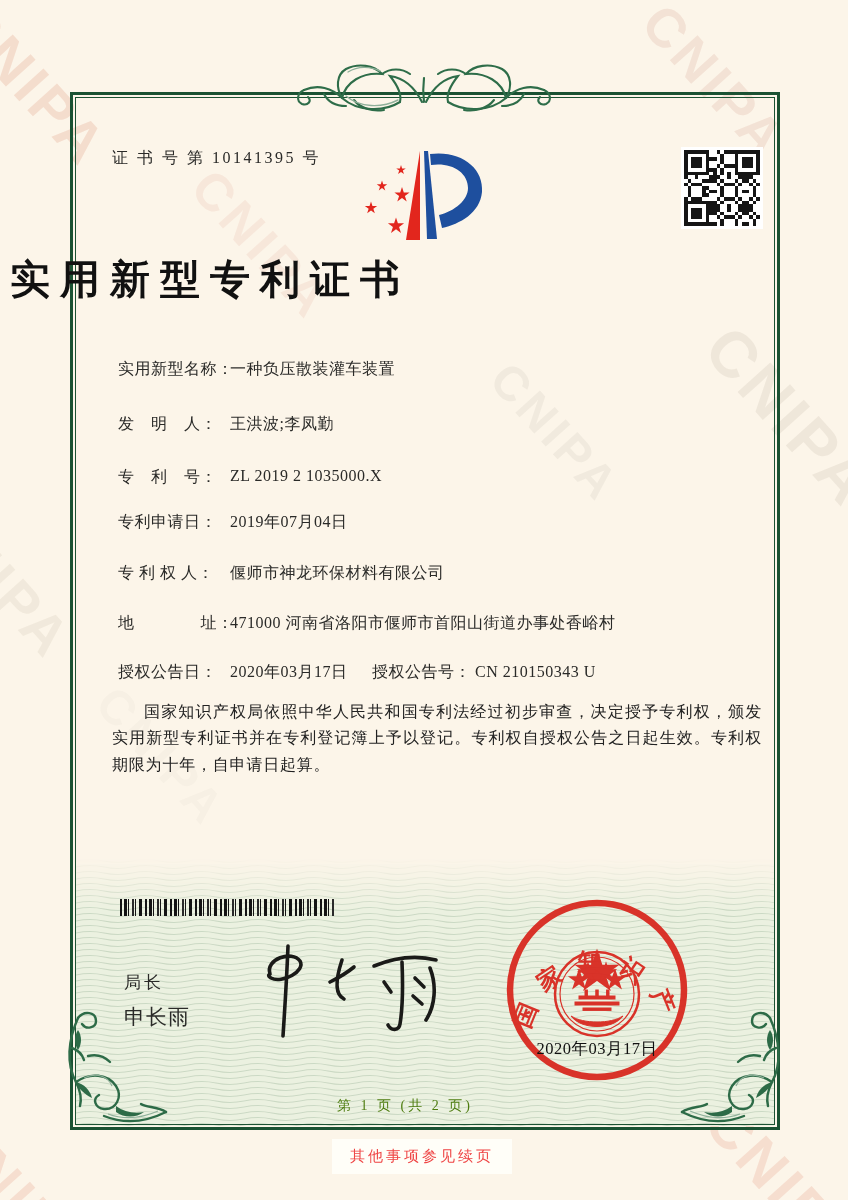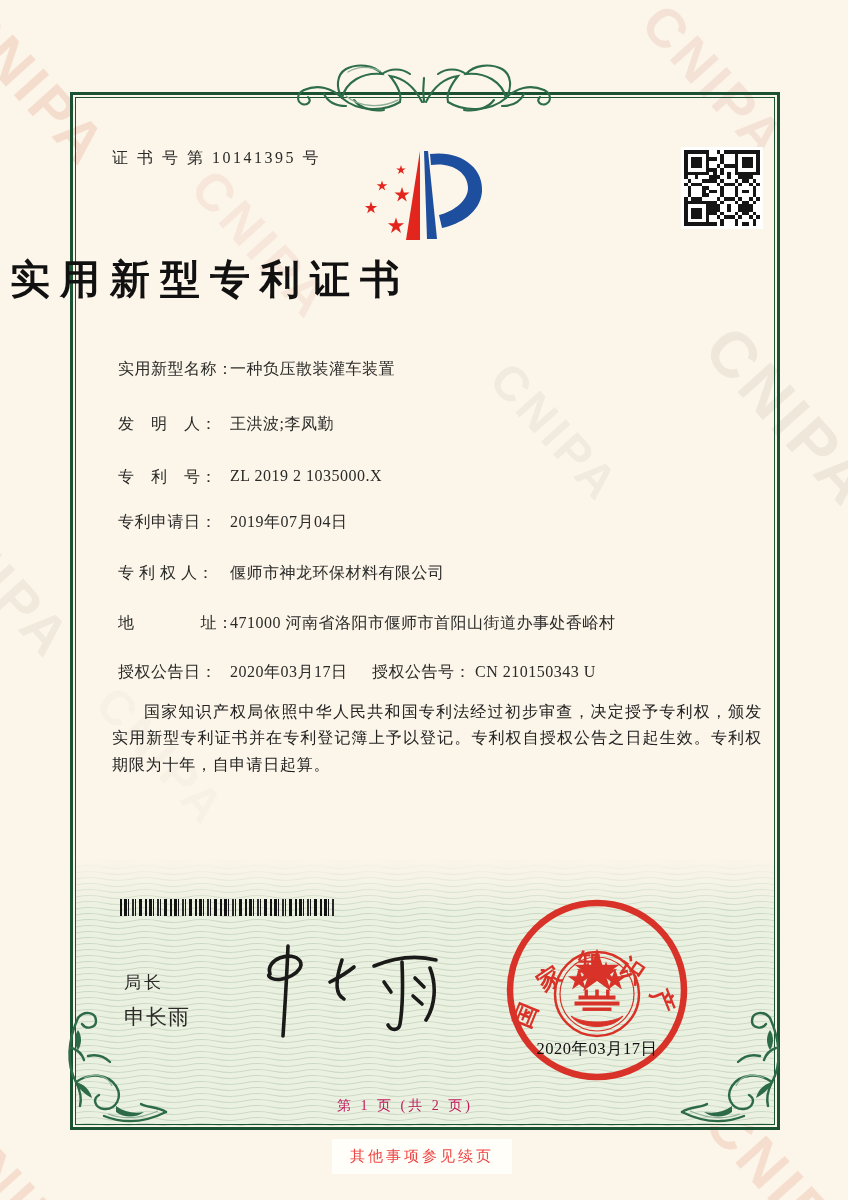--- a/index.html
+++ b/index.html
@@ -89,21 +89,21 @@
 
   .seal { position:absolute; left:505px; top:898px; width:184px; height:184px; }
   .seal svg { position:absolute; inset:0; }
   .seal-date {
     position:absolute; left:0; top:140px; width:184px; text-align:center;
     font-size:16.5px; color:#111; letter-spacing:.5px; z-index:4;
   }
 
   .page-num {
     position:absolute; left:0; top:1097px; width:810px; text-align:center;
-    font-size:14px; letter-spacing:3px; color:#be185d;
+    font-size:14px; letter-spacing:3px; color:#4d7c0f;
   }
 
   .footer-note {
     position:absolute; left:332px; top:1139px;
     background:#fffef8; padding:8px 18px;
     font-size:15px; letter-spacing:3px; color:#ef4444; z-index:3;
   }
 
   .ornament-top { position:absolute; left:294px; top:56px; width:260px; height:64px; z-index:3; }
   .flourish { position:absolute; width:120px; height:124px; z-index:3; }

